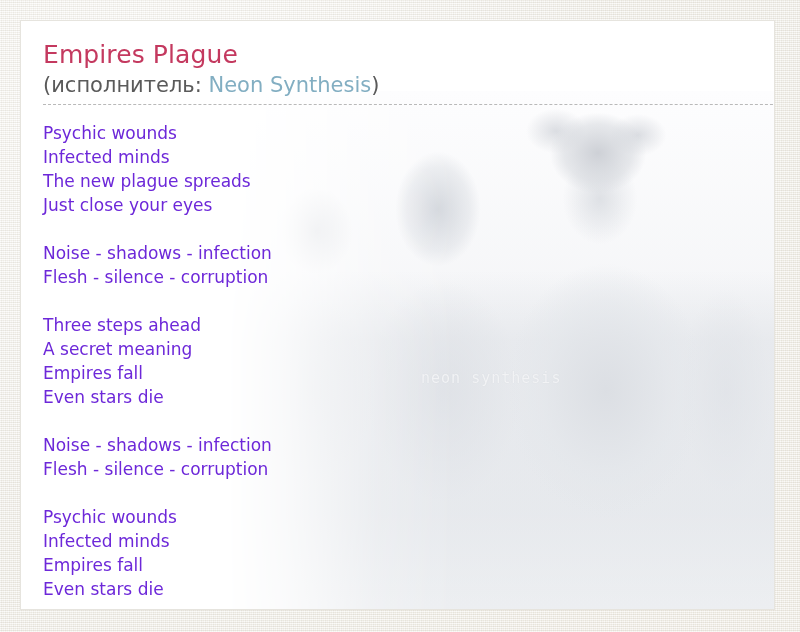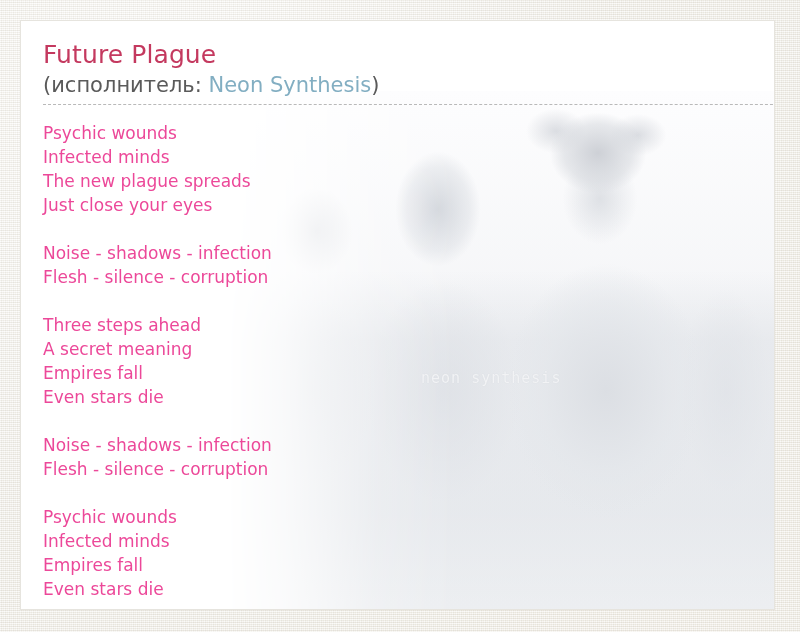--- a/index.html
+++ b/index.html
@@ -141,39 +141,39 @@
   }
 
   
   #lyrics {
     position: absolute;
     left: 22px;
     top: 100px;
     z-index: 3;
     font-size: 17px;
     line-height: 24px;
-    color: #ec4899;
+    color: #6d28d9;
     white-space: pre-wrap;
   }
   #lyrics .stanza { margin: 0 0 24px 0; }
   #lyrics .stanza:last-child { margin-bottom: 0; }
   #lyrics .line { display: block; }
 </style>
 </head>
 <body>
 
 <div id="page-backdrop"></div>
 
 <div id="content-card">
 
   <div id="band-photo">
     <div class="photo-inner"></div>
     <div id="shirt-text">neon synthesis</div>
   </div>
 
   <div id="header">
-    <h1 id="song-title">Future Plague</h1>
+    <h1 id="song-title">Empires Plague</h1>
     <div id="artist-line"><span>(исполнитель: </span><a id="artist-link" href="#">Neon Synthesis</a><span>)</span></div>
   </div>
 
   <div id="lyrics"><p class="stanza"><span class="line">Psychic wounds</span><span class="line">Infected minds</span><span class="line">The new plague spreads</span><span class="line">Just close your eyes</span></p><p class="stanza"><span class="line">Noise - shadows - infection</span><span class="line">Flesh - silence - corruption</span></p><p class="stanza"><span class="line">Three steps ahead</span><span class="line">A secret meaning</span><span class="line">Empires fall</span><span class="line">Even stars die</span></p><p class="stanza"><span class="line">Noise - shadows - infection</span><span class="line">Flesh - silence - corruption</span></p><p class="stanza"><span class="line">Psychic wounds</span><span class="line">Infected minds</span><span class="line">Empires fall</span><span class="line">Even stars die</span></p></div>
 
 </div>
 
 </body></html>

